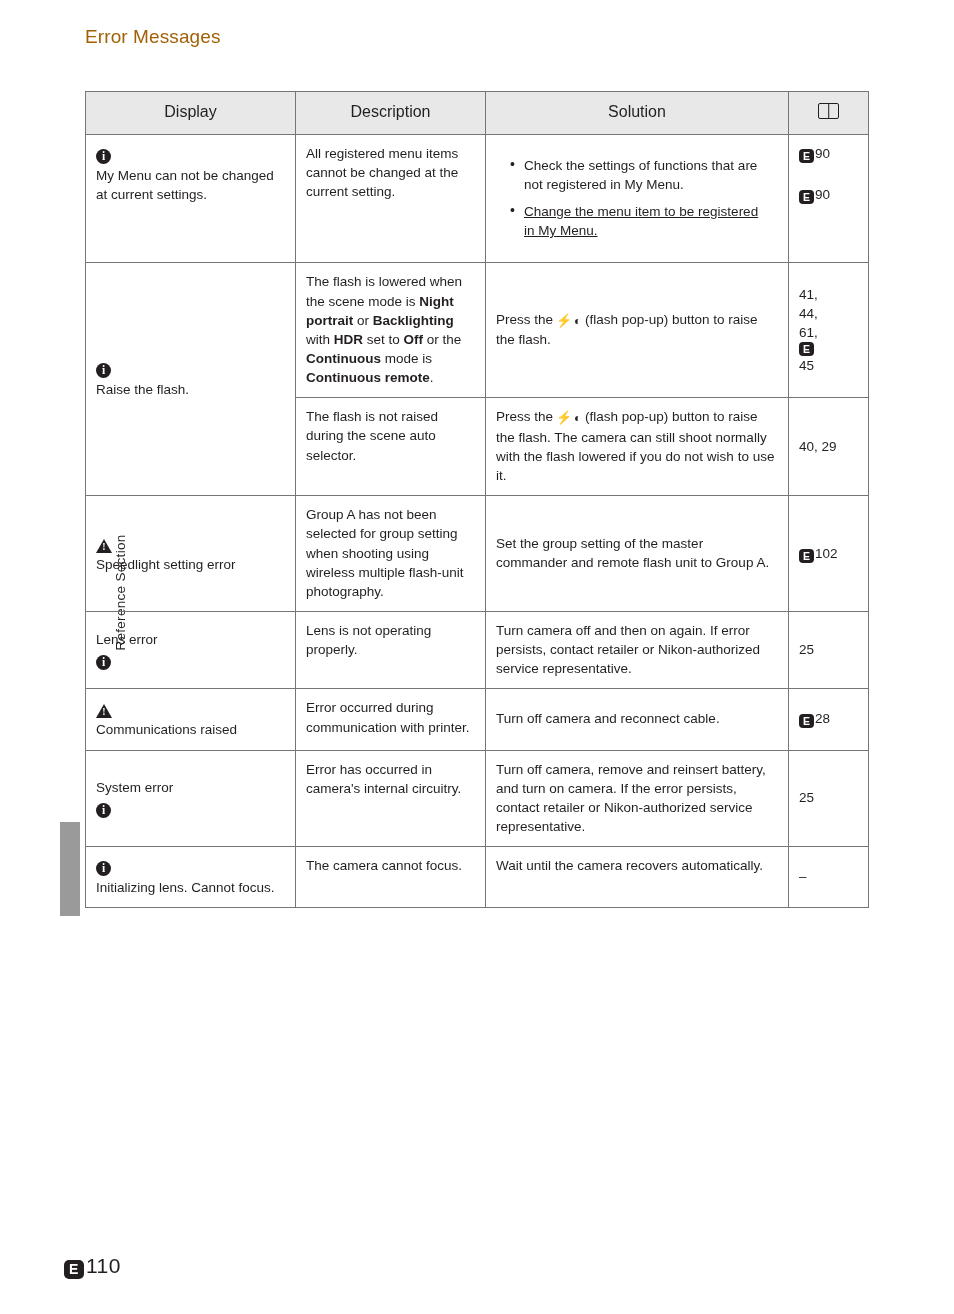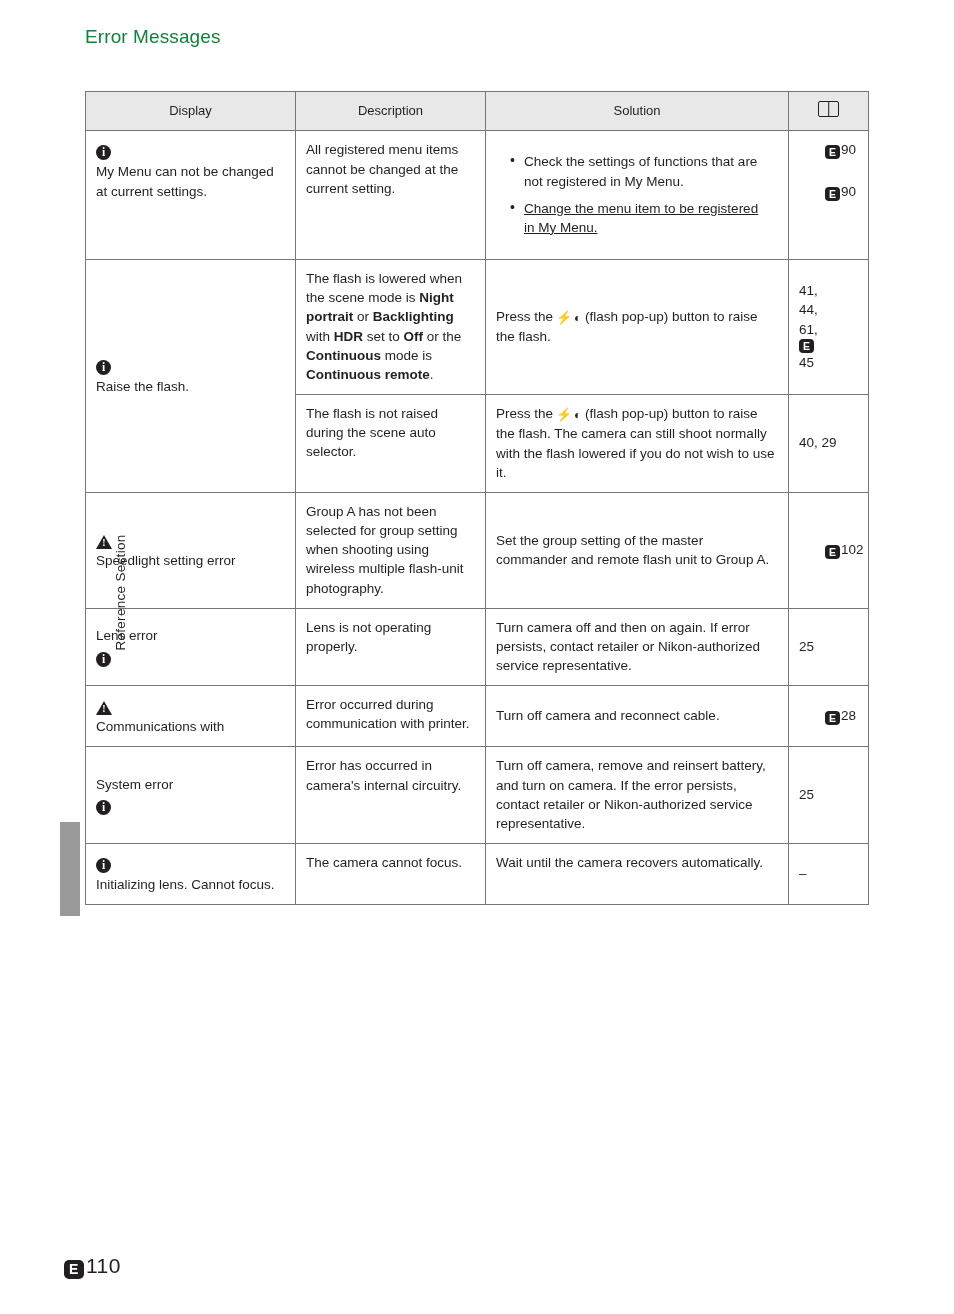--- a/index.html
+++ b/index.html
@@ -41,21 +41,21 @@
     transform-origin: center center;
     white-space: nowrap;
   }
   h1.page-title {
     position: absolute;
     left: 85px;
     top: 26px;
     margin: 0;
     font-size: 19px;
     font-weight: normal;
-    color: #15803d;
+    color: #a16207;
     letter-spacing: 0.1px;
   }
   table.err {
     position: absolute;
     left: 85px;
     top: 91px;
     width: 783px;
     border-collapse: collapse;
     table-layout: fixed;
     font-size: 13.5px;
@@ -63,21 +63,21 @@
   }
   table.err th, table.err td {
     border: 1px solid #767676;
     vertical-align: top;
     padding: 9px 10px 10px 10px;
   }
   table.err thead th {
     background: #e8e8e8;
     text-align: center;
     font-weight: normal;
-    font-size: 13px;
+    font-size: 16px;
     padding: 9px 4px 10px 4px;
     vertical-align: middle;
     height: 18px;
   }
   col.c1 { width: 210px; }
   col.c2 { width: 190px; }
   col.c3 { width: 303px; }
   col.c4 { width: 80px; }
 
   td.disp { padding-left: 9px; }
@@ -161,21 +161,21 @@
     background: #231f20;
     color: #ffffff;
     font-size: 10.5px;
     line-height: 14px;
     text-align: center;
     font-family: "Liberation Sans", sans-serif;
     font-weight: bold;
     vertical-align: -2px;
     margin-right: 1px;
   }
-  .ref-line { display: block; white-space: nowrap; margin-left: 26px; }
+  .ref-line { display: block; white-space: nowrap; }
   .ref-line + .ref-line { margin-top: 22px; }
   .ref-stack span { display: block; }
 
   
   .book-icon {
     display: inline-block;
     width: 19px;
     height: 14px;
     border: 1.6px solid #231f20;
     border-radius: 2px;
@@ -319,21 +319,21 @@
           <span class="disp-icon-after"><span class="icon">i</span></span>
         </td>
         <td class="mid">Lens is not operating properly.</td>
         <td>Turn camera off and then on again. If error persists, contact retailer or Nikon-authorized service representative.</td>
         <td class="ref mid">25</td>
       </tr>
 
       <tr>
         <td class="disp mid">
           <span class="disp-icon-line"><span class="icon tri">!</span></span>
-          <span>Communications with</span>
+          <span>Communications raised</span>
         </td>
         <td>Error occurred during communication with printer.</td>
         <td class="sol mid">Turn off camera and reconnect cable.</td>
         <td class="ref mid">
           <span class="ref-line"><span class="ebadge">E</span><span>28</span></span>
         </td>
       </tr>
 
       <tr>
         <td class="disp mid">

